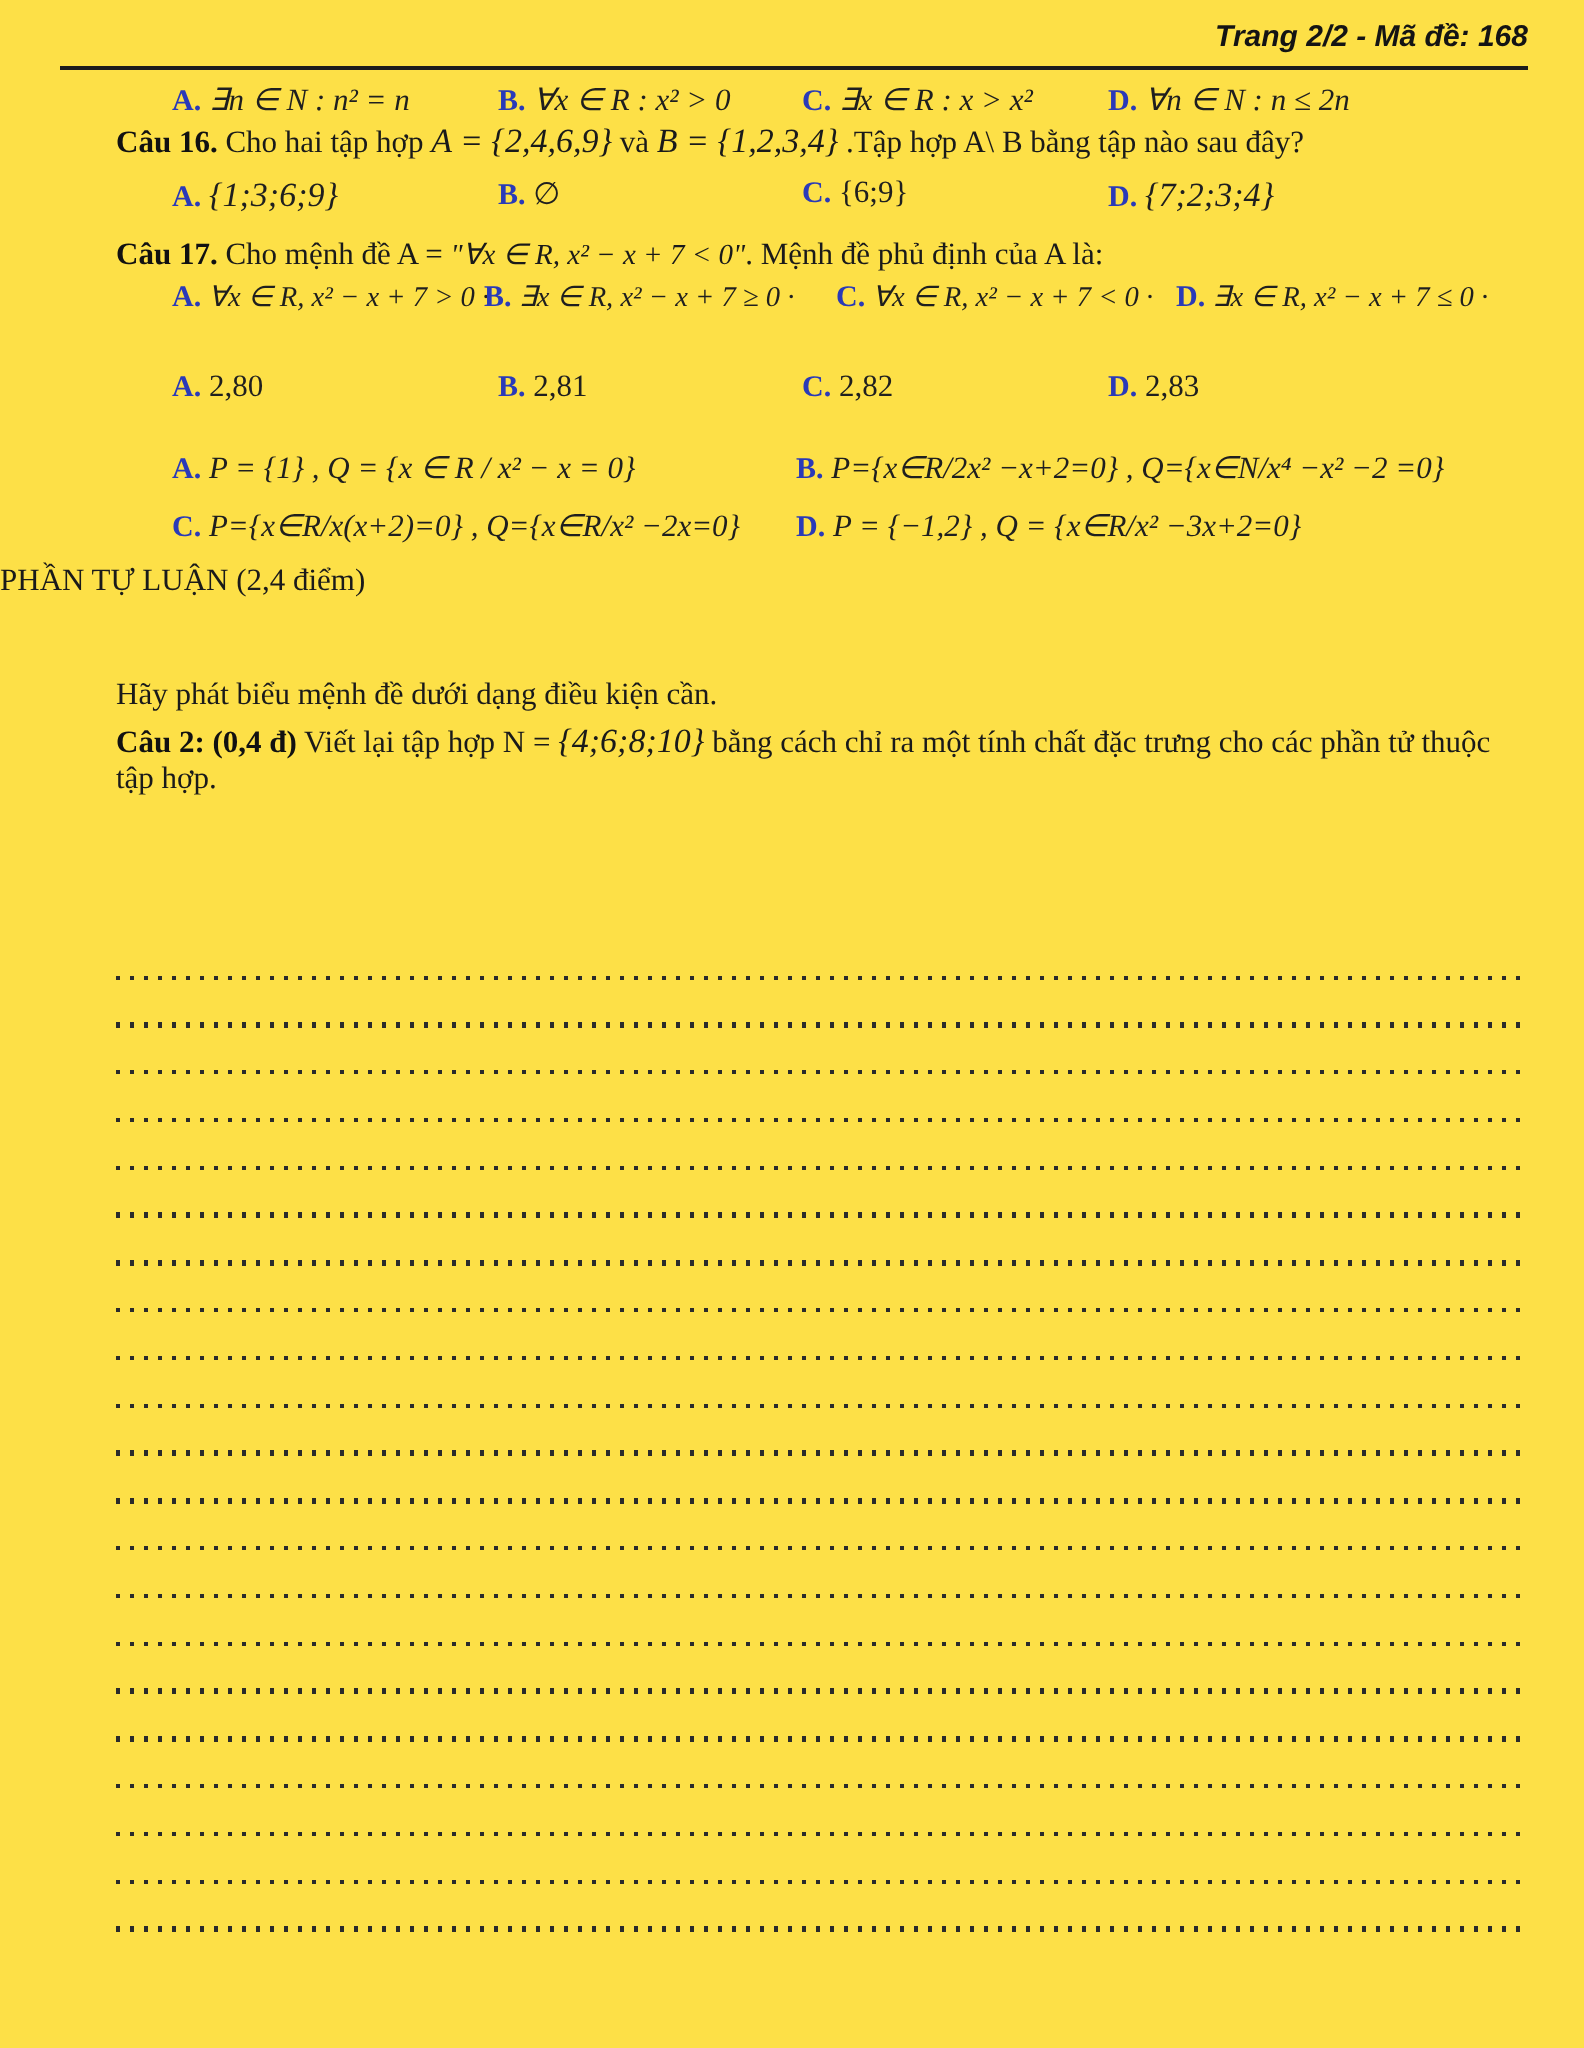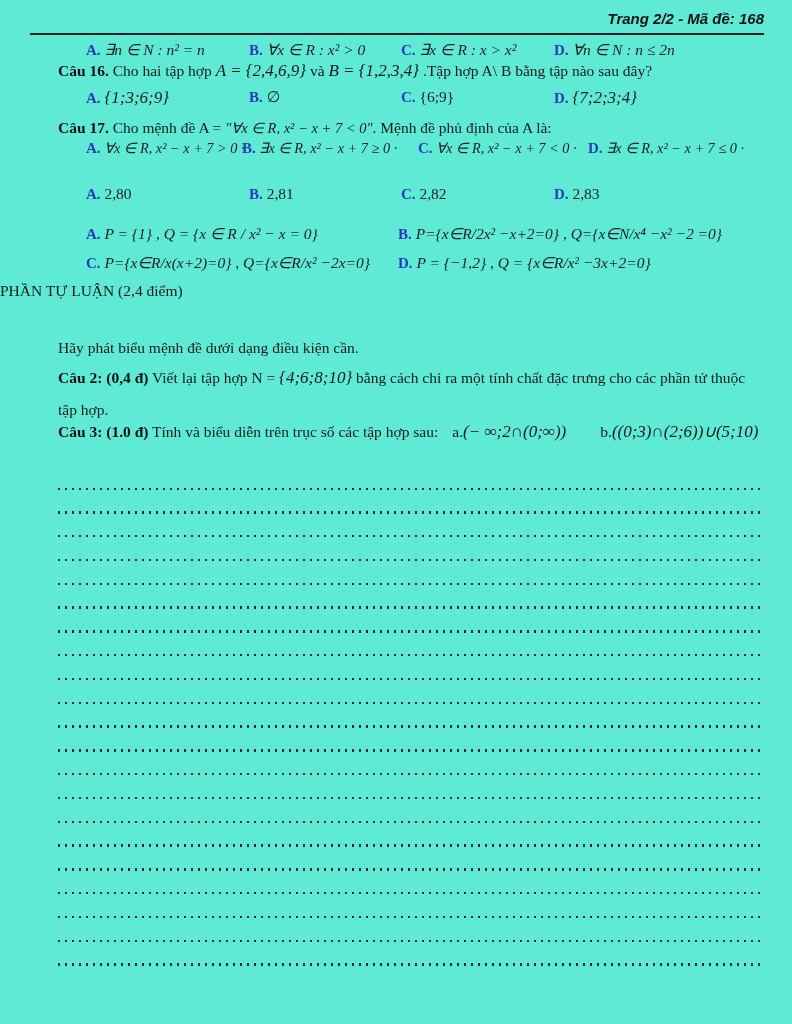--- a/index.html
+++ b/index.html
@@ -1,22 +1,22 @@
 <!DOCTYPE html>
 <html><head>
 <meta charset="utf-8">
 <style>
   html,body{margin:0;padding:0;background:#fff;}
-  .page{position:relative;width:792px;height:1024px;background:#5eead4;overflow:hidden;
+  .page{position:relative;width:792px;height:1024px;background:#fde047;overflow:hidden;
         font-family:"Liberation Serif",serif;color:#1a1a1a;}
   .pageinfo{position:absolute;top:10px;right:28px;font-family:"Liberation Sans",sans-serif;
             font-style:italic;font-weight:bold;font-size:15px;color:#141414;}
   .rule{position:absolute;top:33px;left:30px;width:734px;height:2px;background:#1c1c1c;}
   .row{position:absolute;left:58px;right:26px;font-size:15.5px;white-space:nowrap;line-height:1.25;}
-  .wrap{white-space:normal;line-height:32px;}
+  .wrap{white-space:normal;line-height:18px;}
   .lbl{font-weight:bold;color:#111;}
   .math{font-style:italic;text-align:right;}
   .lg{font-size:17px;}
   .optrow{position:absolute;left:0;right:0;height:22px;}
   .opt{position:absolute;top:0;white-space:nowrap;font-size:15.5px;}
   .sm .opt{font-size:14.3px;}
   .L{color:#2a3ab8;font-weight:bold;font-style:normal;font-size:15px;}
   .m{font-style:italic;color:#1f1f1f;}
   .up{font-style:normal;}
   .center{position:absolute;left:0;right:0;font-weight:normal;font-size:15.5px;}
@@ -78,23 +78,20 @@
   </div>
 
   <div class="center" style="top:282px">PHẦN TỰ LUẬN (2,4 điểm)</div>
 
   <div class="row" style="top:338px">Hãy  phát biểu mệnh đề dưới dạng điều kiện cần.</div>
 
   <div class="row wrap" style="top:362px">
     <b class="lbl">Câu 2: (0,4 đ)</b><span> Viết lại tập hợp N = </span><span class="math lg">{4;6;8;10}</span><span> bằng cách chỉ ra một tính chất đặc trưng cho các phần tử thuộc tập hợp.</span>
   </div>
 
-  <div class="row" style="top:421px">
-    <b class="lbl">Câu 3: (1.0 đ)</b><span> Tính và biểu diễn trên trục số các tập hợp sau:</span><span style="margin-left:14px">a.</span><span class="math lg">(− ∞;2∩(0;∞))</span><span style="margin-left:34px">b.</span><span class="math lg">((0;3)∩(2;6))∪(5;10)</span>
-  </div>
 
   <div class="lines">
       <div class="dotline"></div>
       <div class="dotline"></div>
       <div class="dotline"></div>
       <div class="dotline"></div>
       <div class="dotline"></div>
       <div class="dotline"></div>
       <div class="dotline"></div>
       <div class="dotline"></div>

